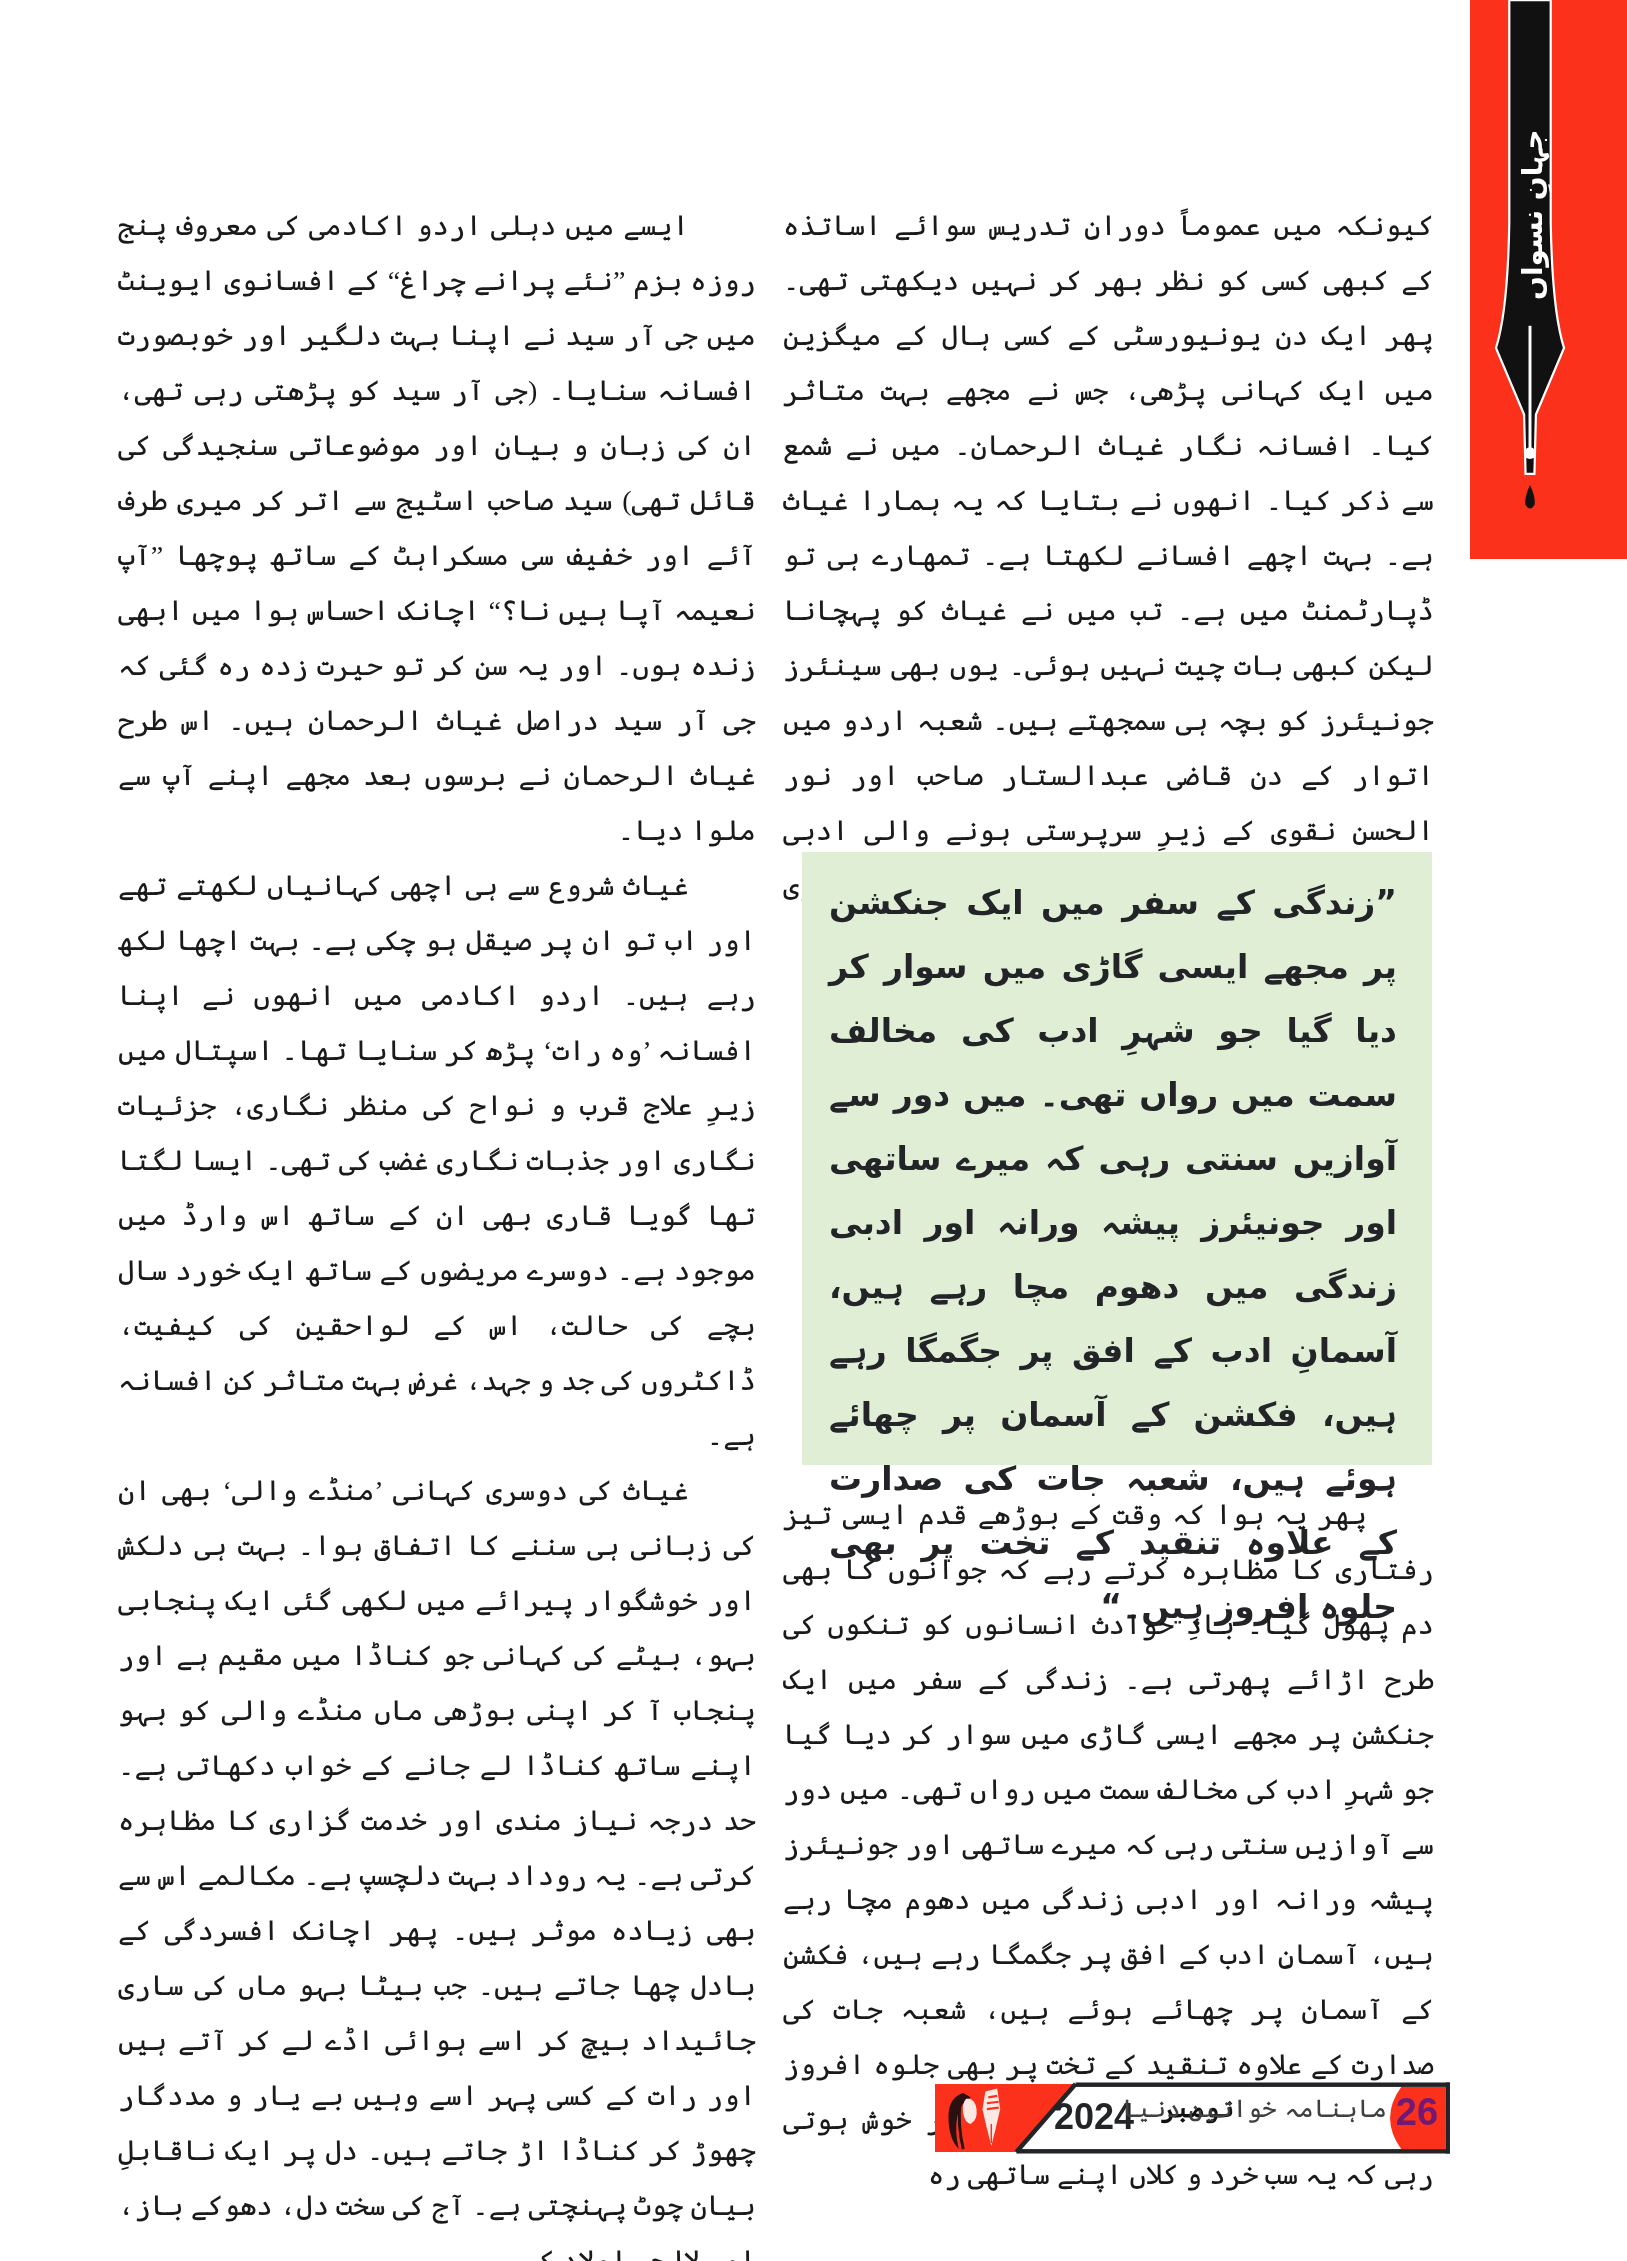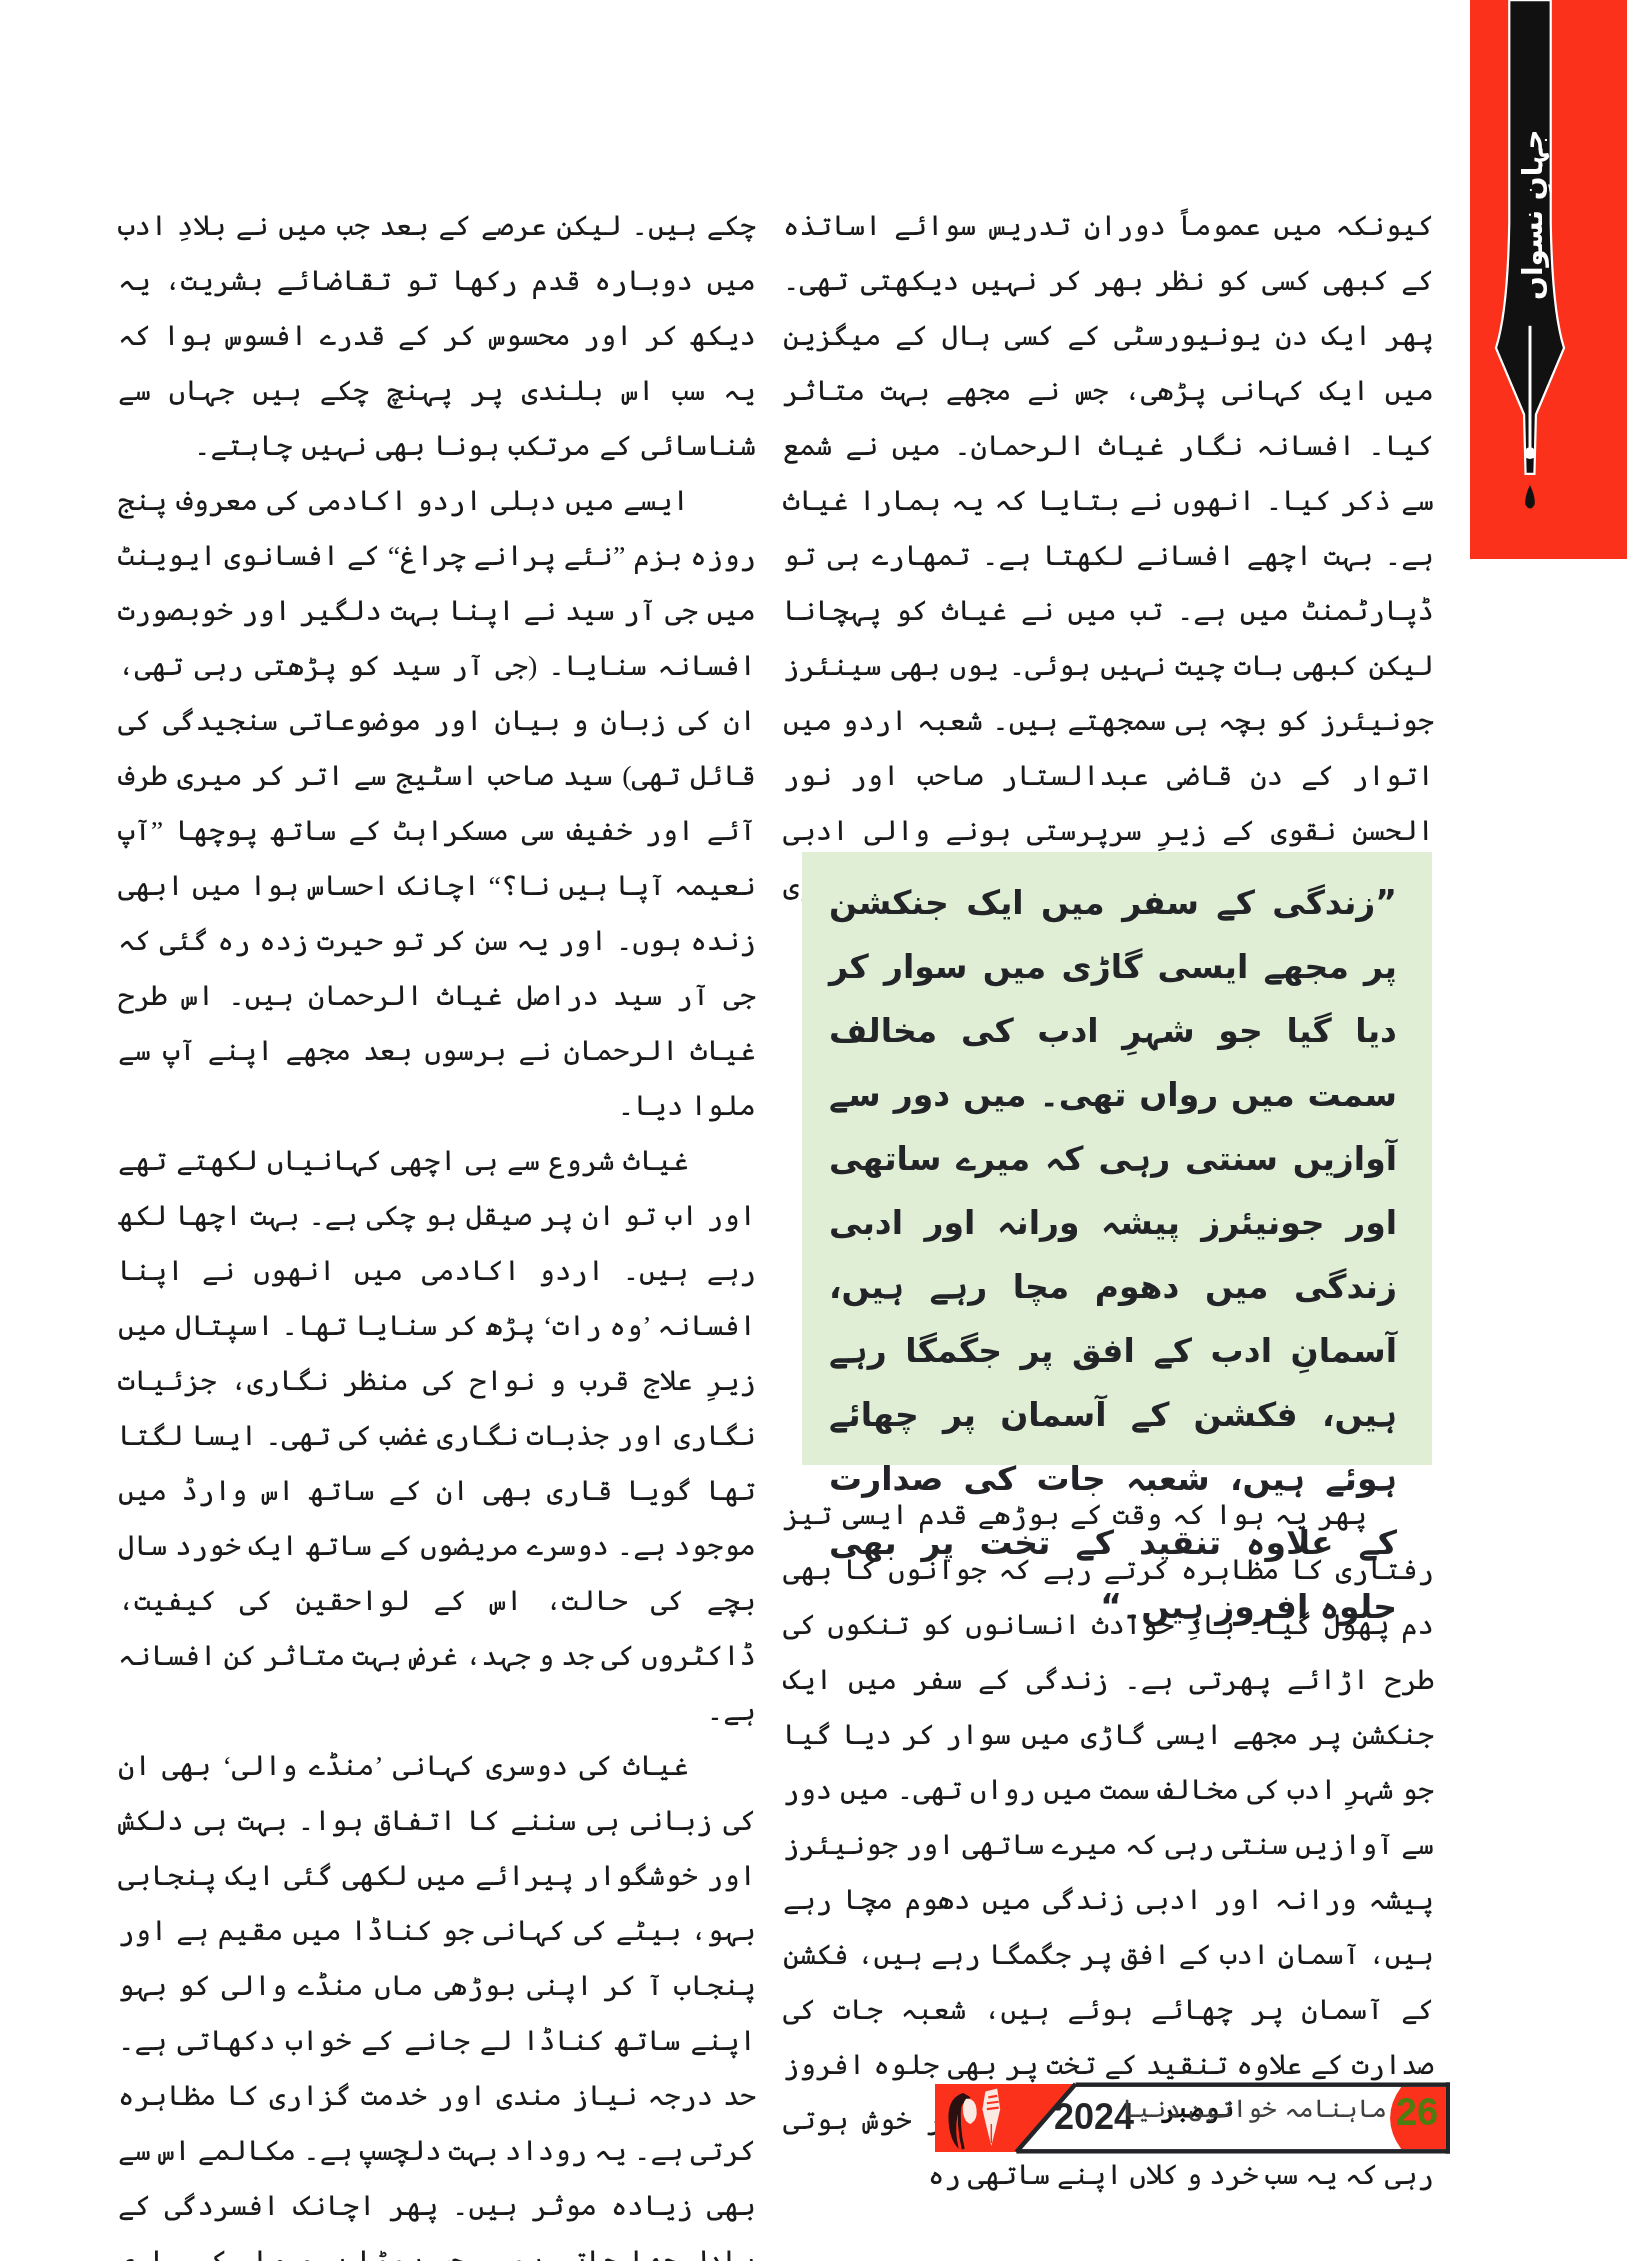--- a/index.html
+++ b/index.html
@@ -146,21 +146,21 @@
       text-align: center;
     }
     .footer-page {
       position: absolute;
       left: 456px;
       top: 10.4px;
       width: 52px;
       font-family: "Liberation Sans", sans-serif;
       font-size: 38px;
       font-weight: bold;
-      color: #4d7c0f;
+      color: #701a75;
       direction: ltr;
       text-align: center;
     }
     .footer-logo {
       position: absolute;
       left: 6px;
       top: 6px;
       width: 74px;
       height: 65px;
     }
@@ -183,21 +183,20 @@
   <p class="para">کیونکہ میں عموماً دورانِ تدریس سوائے اساتذہ کے کبھی کسی کو نظر بھر کر نہیں دیکھتی تھی۔ پھر ایک دن یونیورسٹی کے کسی ہال کے میگزین میں ایک کہانی پڑھی، جس نے مجھے بہت متاثر کیا۔ افسانہ نگار غیاث الرحمان۔ میں نے شمع سے ذکر کیا۔ انھوں نے بتایا کہ یہ ہمارا غیاث ہے۔ بہت اچھے افسانے لکھتا ہے۔ تمھارے ہی تو ڈپارٹمنٹ میں ہے۔ تب میں نے غیاث کو پہچانا لیکن کبھی بات چیت نہیں ہوئی۔ یوں بھی سینئرز جونیئرز کو بچہ ہی سمجھتے ہیں۔ شعبہ اردو میں اتوار کے دن قاضی عبدالستار صاحب اور نور الحسن نقوی کے زیرِ سرپرستی ہونے والی ادبی نشستوں میں بھی میں نے غیاث کی افسانہ نگاری کے تابناک مستقبل کو محسوس کر لیا تھا۔</p>
 </div>
 
 <div class="pull-quote">”زندگی کے سفر میں ایک جنکشن پر مجھے ایسی گاڑی میں سوار کر دیا گیا جو شہرِ ادب کی مخالف سمت میں رواں تھی۔ میں دور سے آوازیں سنتی رہی کہ میرے ساتھی اور جونیئرز پیشہ ورانہ اور ادبی زندگی میں دھوم مچا رہے ہیں، آسمانِ ادب کے افق پر جگمگا رہے ہیں، فکشن کے آسمان پر چھائے ہوئے ہیں، شعبہ جات کی صدارت کے علاوہ تنقید کے تخت پر بھی جلوہ افروز ہیں۔“</div>
 
 <div class="column col-right-bottom">
   <p class="para indent">پھر یہ ہوا کہ وقت کے بوڑھے قدم ایسی تیز رفتاری کا مظاہرہ کرتے رہے کہ جوانوں کا بھی دم پھول گیا۔ بادِ حوادث انسانوں کو تنکوں کی طرح اڑائے پھرتی ہے۔ زندگی کے سفر میں ایک جنکشن پر مجھے ایسی گاڑی میں سوار کر دیا گیا جو شہرِ ادب کی مخالف سمت میں رواں تھی۔ میں دور سے آوازیں سنتی رہی کہ میرے ساتھی اور جونیئرز پیشہ ورانہ اور ادبی زندگی میں دھوم مچا رہے ہیں، آسمانِ ادب کے افق پر جگمگا رہے ہیں، فکشن کے آسمان پر چھائے ہوئے ہیں، شعبہ جات کی صدارت کے علاوہ تنقید کے تخت پر بھی جلوہ افروز ہیں۔ میں سنتی رہی، پڑھتی رہی اور خوش ہوتی رہی کہ یہ سب خرد و کلاں اپنے ساتھی رہ</p>
 </div>
 
 <div class="column col-left">
-  <p class="para">چکے ہیں۔ لیکن عرصے کے بعد جب میں نے بلادِ ادب میں دوبارہ قدم رکھا تو تقاضائے بشریت، یہ دیکھ کر اور محسوس کر کے قدرے افسوس ہوا کہ یہ سب اس بلندی پر پہنچ چکے ہیں جہاں سے شناسائی کے مرتکب ہونا بھی نہیں چاہتے۔</p>
   <p class="para indent">ایسے میں دہلی اردو اکادمی کی معروف پنج روزہ بزم ”نئے پرانے چراغ“ کے افسانوی ایوینٹ میں جی آر سید نے اپنا بہت دلگیر اور خوبصورت افسانہ سنایا۔ (جی آر سید کو پڑھتی رہی تھی، ان کی زبان و بیان اور موضوعاتی سنجیدگی کی قائل تھی) سید صاحب اسٹیج سے اتر کر میری طرف آئے اور خفیف سی مسکراہٹ کے ساتھ پوچھا ”آپ نعیمہ آپا ہیں نا؟“ اچانک احساس ہوا میں ابھی زندہ ہوں۔ اور یہ سن کر تو حیرت زدہ رہ گئی کہ جی آر سید دراصل غیاث الرحمان ہیں۔ اس طرح غیاث الرحمان نے برسوں بعد مجھے اپنے آپ سے ملوا دیا۔</p>
   <p class="para indent">غیاث شروع سے ہی اچھی کہانیاں لکھتے تھے اور اب تو ان پر صیقل ہو چکی ہے۔ بہت اچھا لکھ رہے ہیں۔ اردو اکادمی میں انھوں نے اپنا افسانہ ’وہ رات‘ پڑھ کر سنایا تھا۔ اسپتال میں زیرِ علاج قرب و نواح کی منظر نگاری، جزئیات نگاری اور جذبات نگاری غضب کی تھی۔ ایسا لگتا تھا گویا قاری بھی ان کے ساتھ اس وارڈ میں موجود ہے۔ دوسرے مریضوں کے ساتھ ایک خورد سال بچے کی حالت، اس کے لواحقین کی کیفیت، ڈاکٹروں کی جد و جہد، غرض بہت متاثر کن افسانہ ہے۔</p>
   <p class="para indent">غیاث کی دوسری کہانی ’منڈے والی‘ بھی ان کی زبانی ہی سننے کا اتفاق ہوا۔ بہت ہی دلکش اور خوشگوار پیرائے میں لکھی گئی ایک پنجابی بہو، بیٹے کی کہانی جو کناڈا میں مقیم ہے اور پنجاب آ کر اپنی بوڑھی ماں منڈے والی کو بہو اپنے ساتھ کناڈا لے جانے کے خواب دکھاتی ہے۔ حد درجہ نیاز مندی اور خدمت گزاری کا مظاہرہ کرتی ہے۔ یہ روداد بہت دلچسپ ہے۔ مکالمے اس سے بھی زیادہ موثر ہیں۔ پھر اچانک افسردگی کے بادل چھا جاتے ہیں۔ جب بیٹا بہو ماں کی ساری جائیداد بیچ کر اسے ہوائی اڈے لے کر آتے ہیں اور رات کے کسی پہر اسے وہیں بے یار و مددگار چھوڑ کر کناڈا اڑ جاتے ہیں۔ دل پر ایک ناقابلِ بیان چوٹ پہنچتی ہے۔ آج کی سخت دل، دھوکے باز، اور لالچی اولاد کی</p>
 </div>
 
 <div class="footer">
   <svg class="footer-bg" width="515" height="74" viewBox="0 0 696 100">
     <rect x="0" y="4" width="696" height="92" fill="#ffffff"></rect>
     <polygon points="0,4 190,4 110,96 0,96" fill="#fb311b"></polygon>
     <line x1="190" y1="4" x2="110" y2="96" stroke="#222428" stroke-width="6"></line>

